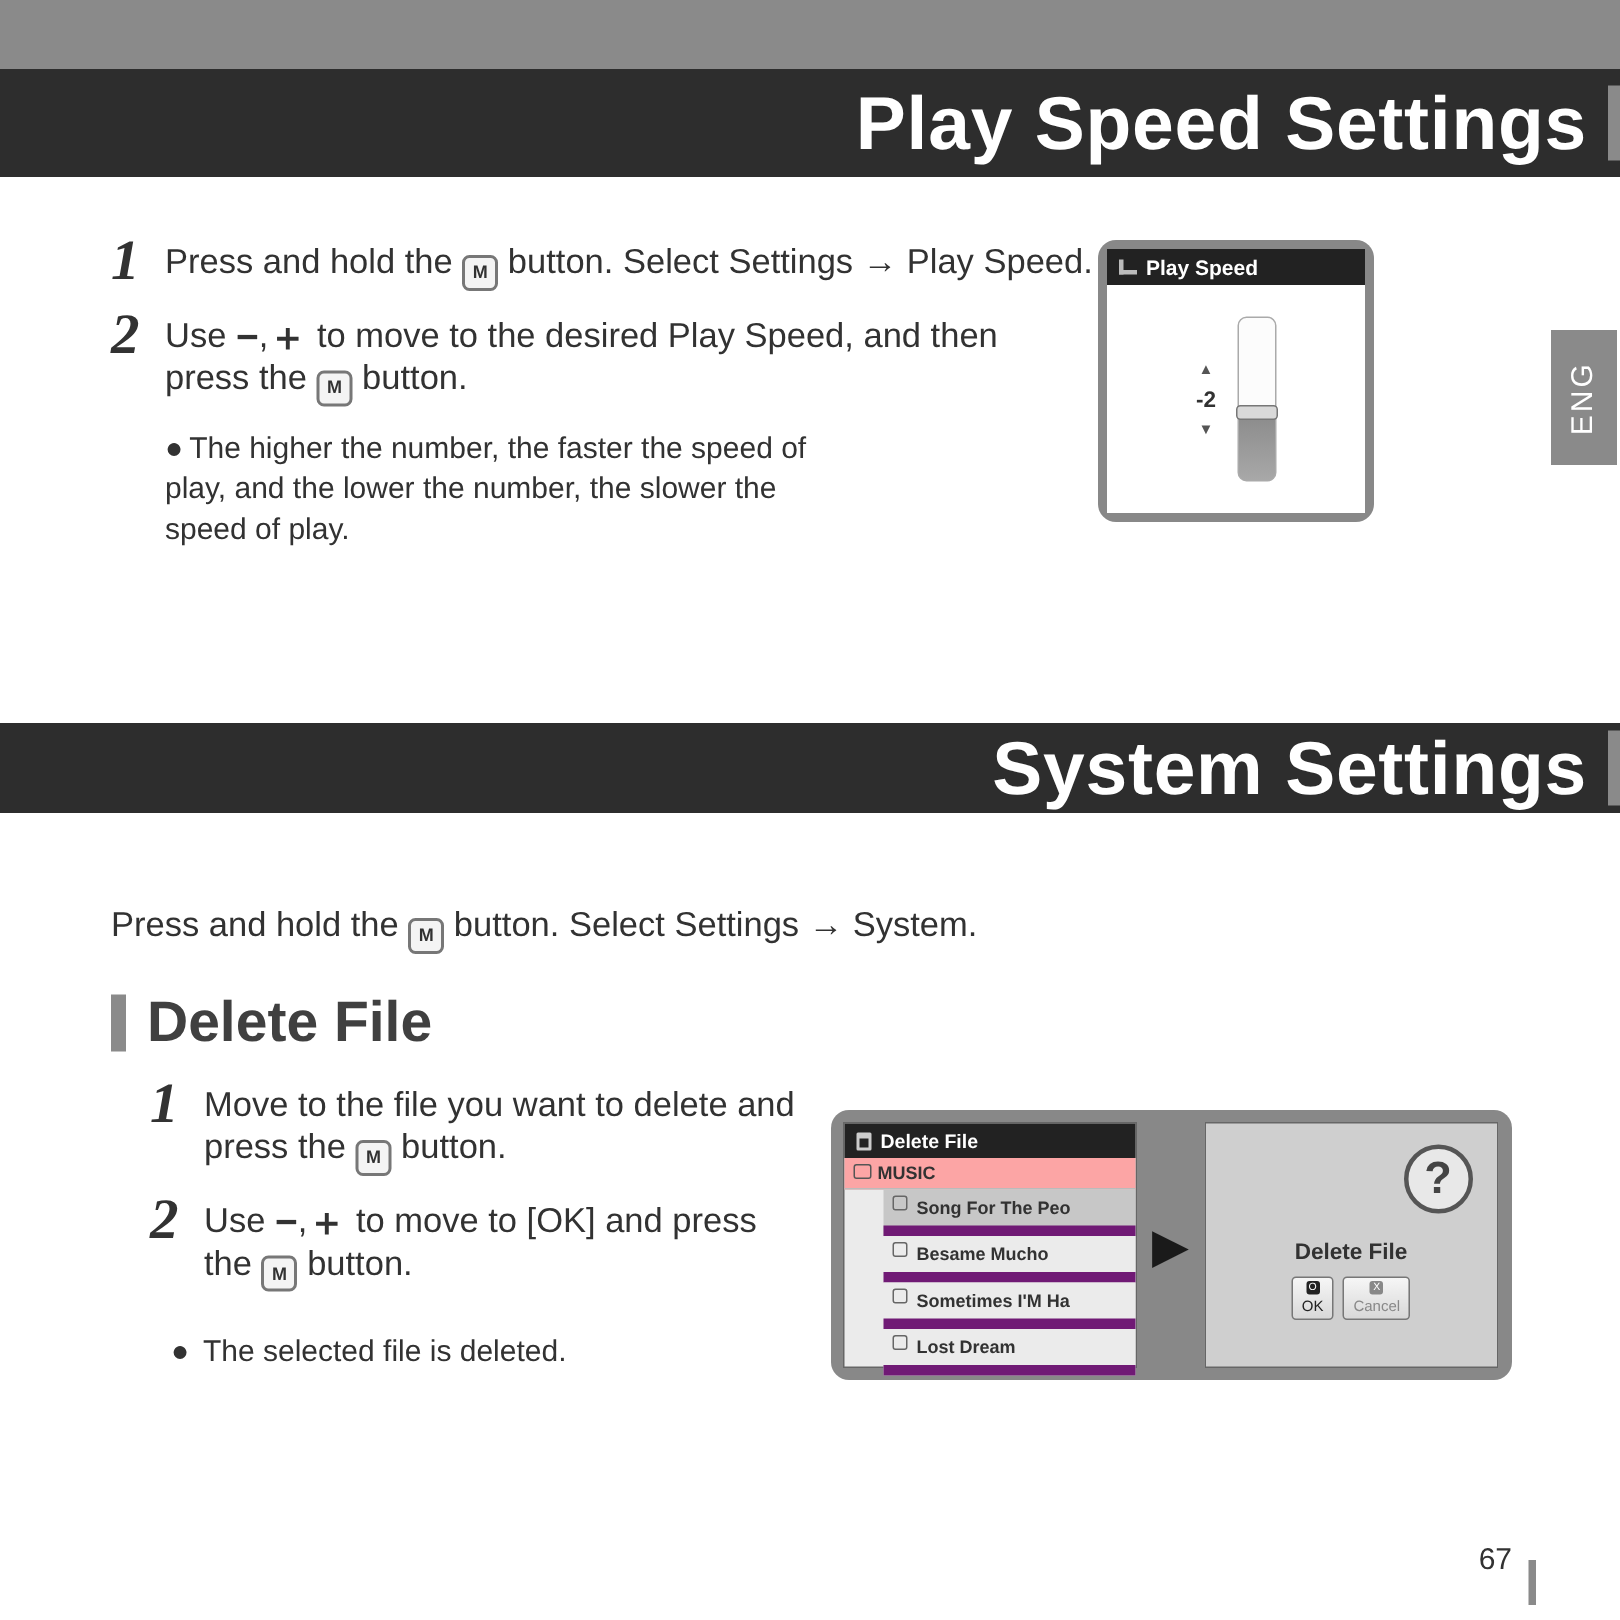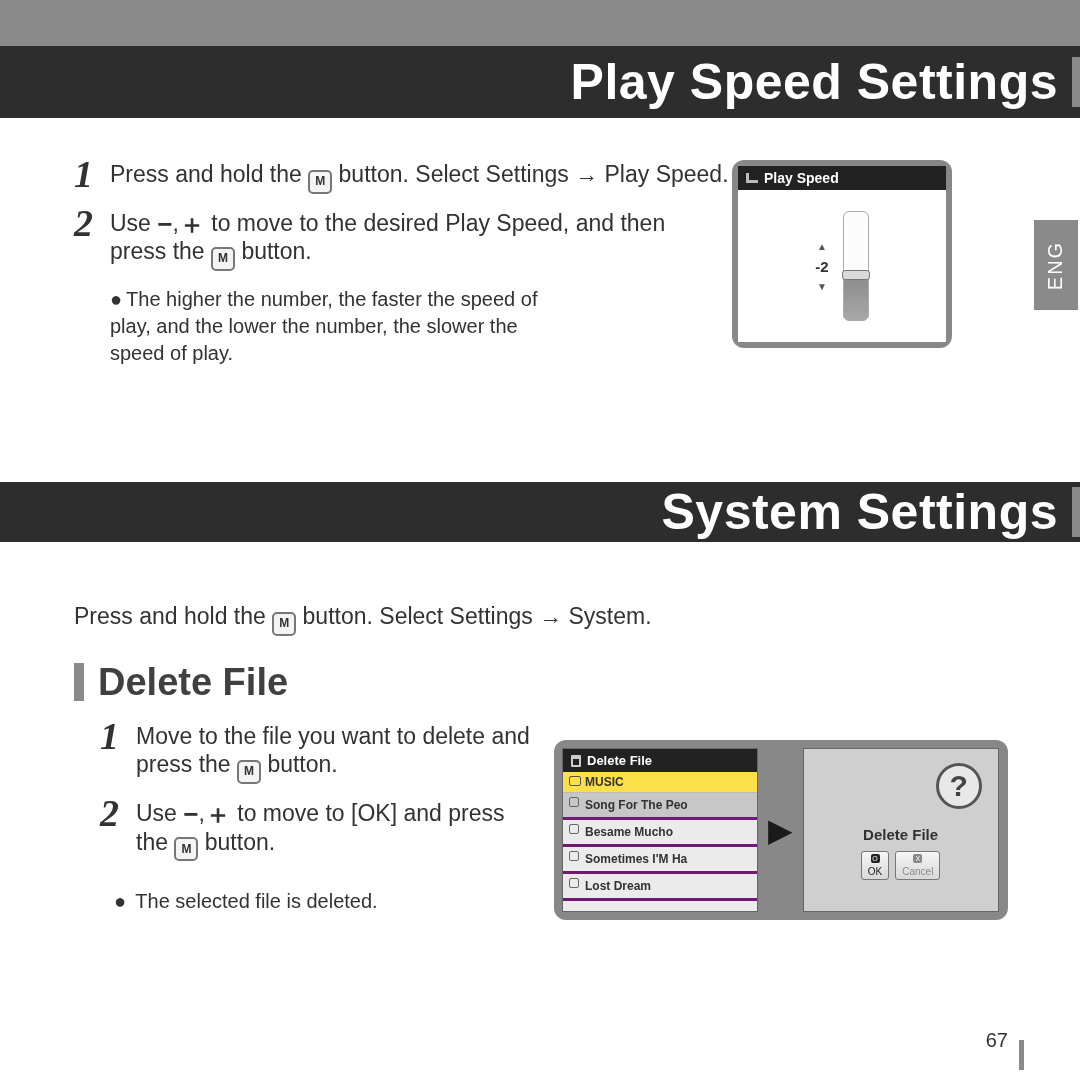--- a/index.html
+++ b/index.html
@@ -131,21 +131,21 @@
     color: #404040;
   }
 
   
   .device-card {
     position: absolute;
     background: #888888;
     border-radius: 12px;
     padding: 6px;
   }
-  #playspeed-card { top: 160px; left: 732px; width: 220px; height: 188px; }
+  #playspeed-card { top: 160px; left: 732px; width: 184px; height: 188px; }
   .ps-inner {
     width: 100%; height: 100%;
     background: #fff;
     display: flex; flex-direction: column;
   }
   .ps-title {
     background: #222; color: #fff;
     font-size: 14px; font-weight: bold;
     padding: 4px 8px;
     display: flex; align-items: center; gap: 6px;
@@ -199,42 +199,43 @@
     padding: 4px 8px;
     display: flex; align-items: center; gap: 6px;
   }
   .trash-ico {
     width: 10px; height: 12px;
     border: 2px solid #ccc; border-top: 4px solid #ccc;
     border-radius: 1px;
     display: inline-block;
   }
   .df-cat {
-    background: #fde047;
+    background: #fca5a5;
     font-size: 12px; font-weight: bold;
     padding: 3px 8px 3px 22px;
     border-bottom: 1px solid #bbb;
     position: relative;
   }
   .df-cat::before, .df-row::before {
     content: "";
     position: absolute;
     left: 6px; top: 4px;
     width: 10px; height: 8px;
     border: 1.5px solid #555;
     border-radius: 2px;
   }
   .df-row {
     font-size: 12px; font-weight: bold;
     padding: 5px 8px 5px 22px;
     background: #ebebeb;
-    border-bottom: 3px solid #701a75;
+    border-bottom: 7px solid #701a75;
     position: relative;
     white-space: nowrap;
     overflow: hidden;
+    margin-left: 26px;
   }
   .df-row.selected { background: #c7c7c7; }
   .df-row::before {
     width: 8px; height: 8px;
     border: 1.5px solid #666;
     border-radius: 2px;
   }
 
   .df-arrow {
     font-size: 32px;

